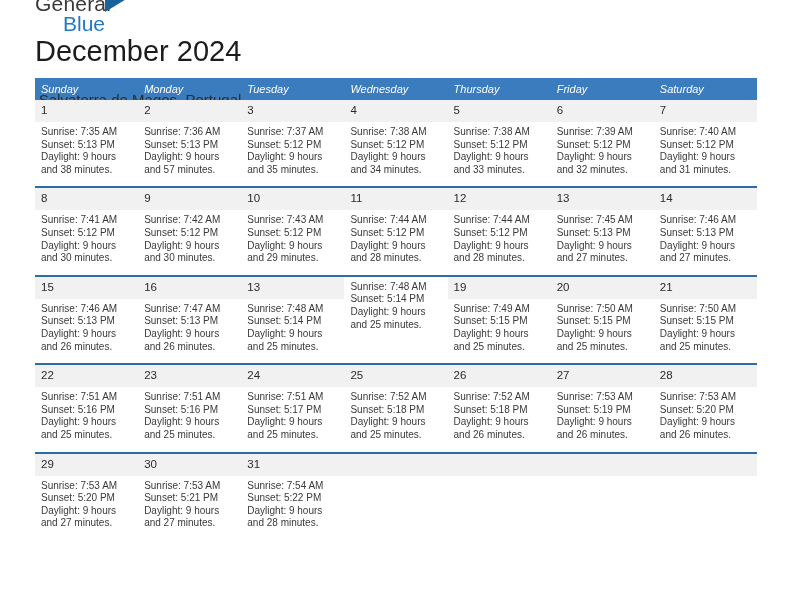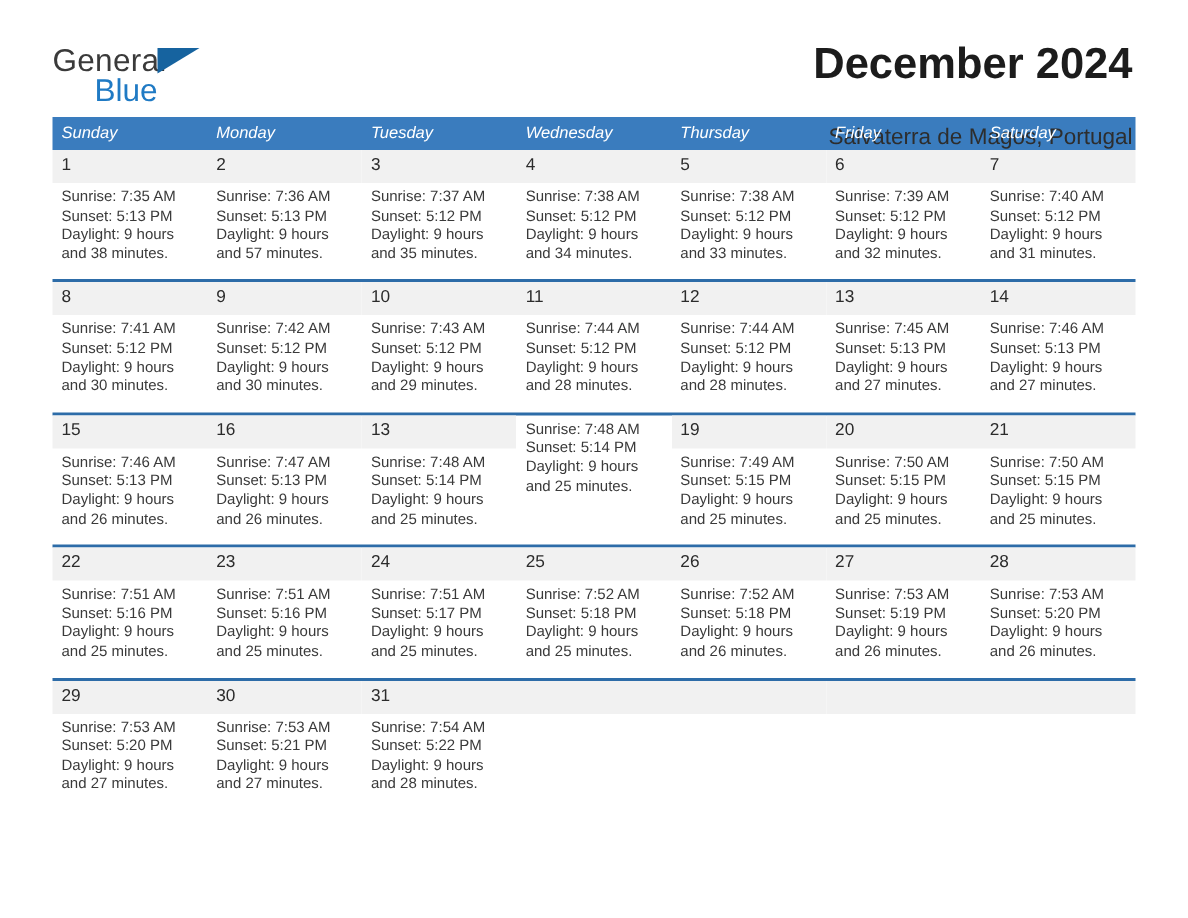--- a/index.html
+++ b/index.html
@@ -19,24 +19,25 @@
     width: 792px;
     height: 612px;
     box-sizing: border-box;
     padding: 0 35px;
   }
 
   
   .top {
     display: flex;
     align-items: flex-start;
-    justify-content: space-between;
+    justify-content: center;
     padding-top: 26px;
     height: 72px;
     box-sizing: border-box;
+    flex-direction: column;
   }
   .brand {
     position: relative;
     width: 170px;
     padding-top: 4px;
   }
   .brand-line1 {
     font-size: 21px;
     color: #3a3a3a;
     letter-spacing: .2px;
@@ -58,21 +59,21 @@
     height: 0;
     border-left: 28px solid #16639f;
     border-bottom: 17px solid transparent;
   }
   .titles {
     text-align: right;
     padding-right: 2px;
   }
   .cal-title {
     font-size: 29px;
-    font-weight: bold;
+    font-weight: normal;
     color: #1c1c1c;
     line-height: 34px;
     white-space: nowrap;
   }
   .cal-sub {
     font-size: 15px;
     color: #2d2d2d;
     line-height: 20px;
     margin-top: 22px;
     white-space: nowrap;

